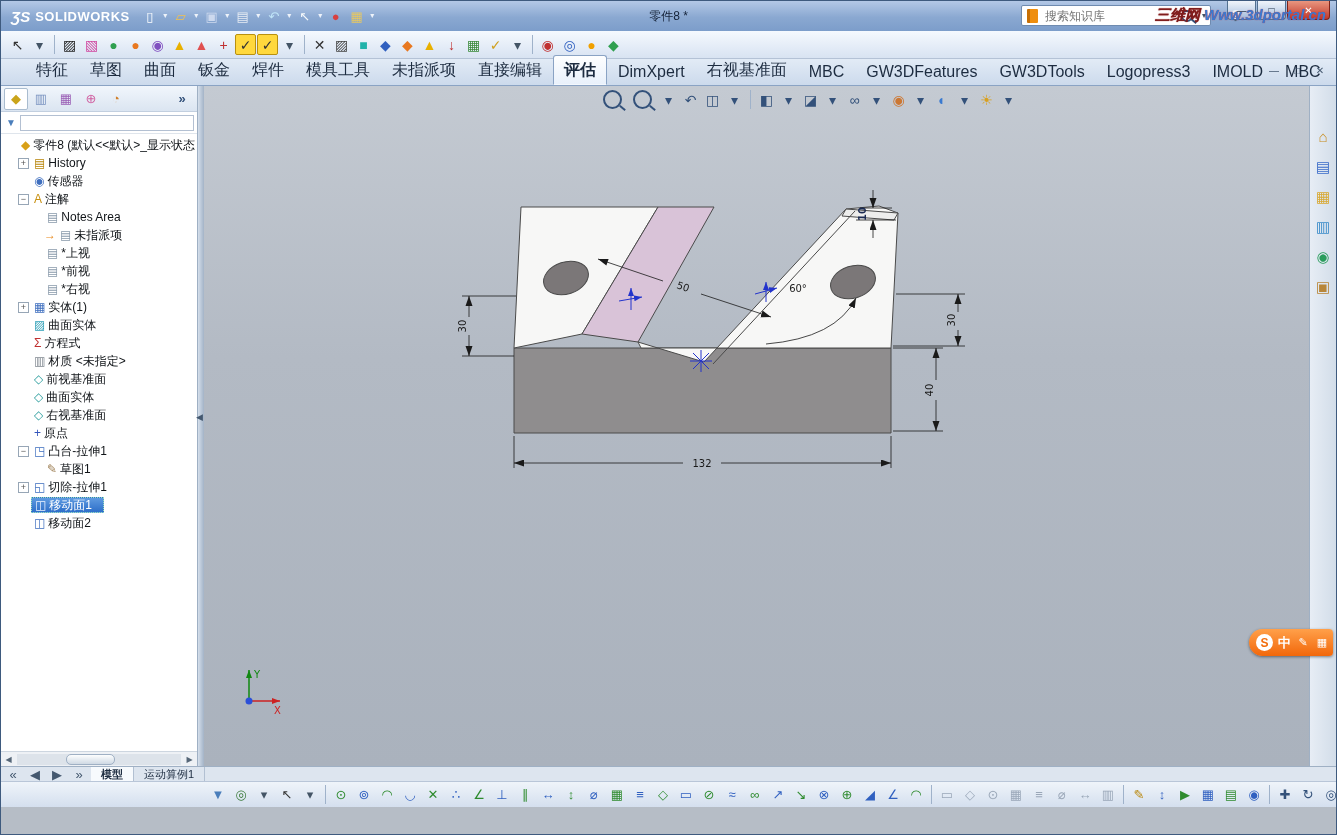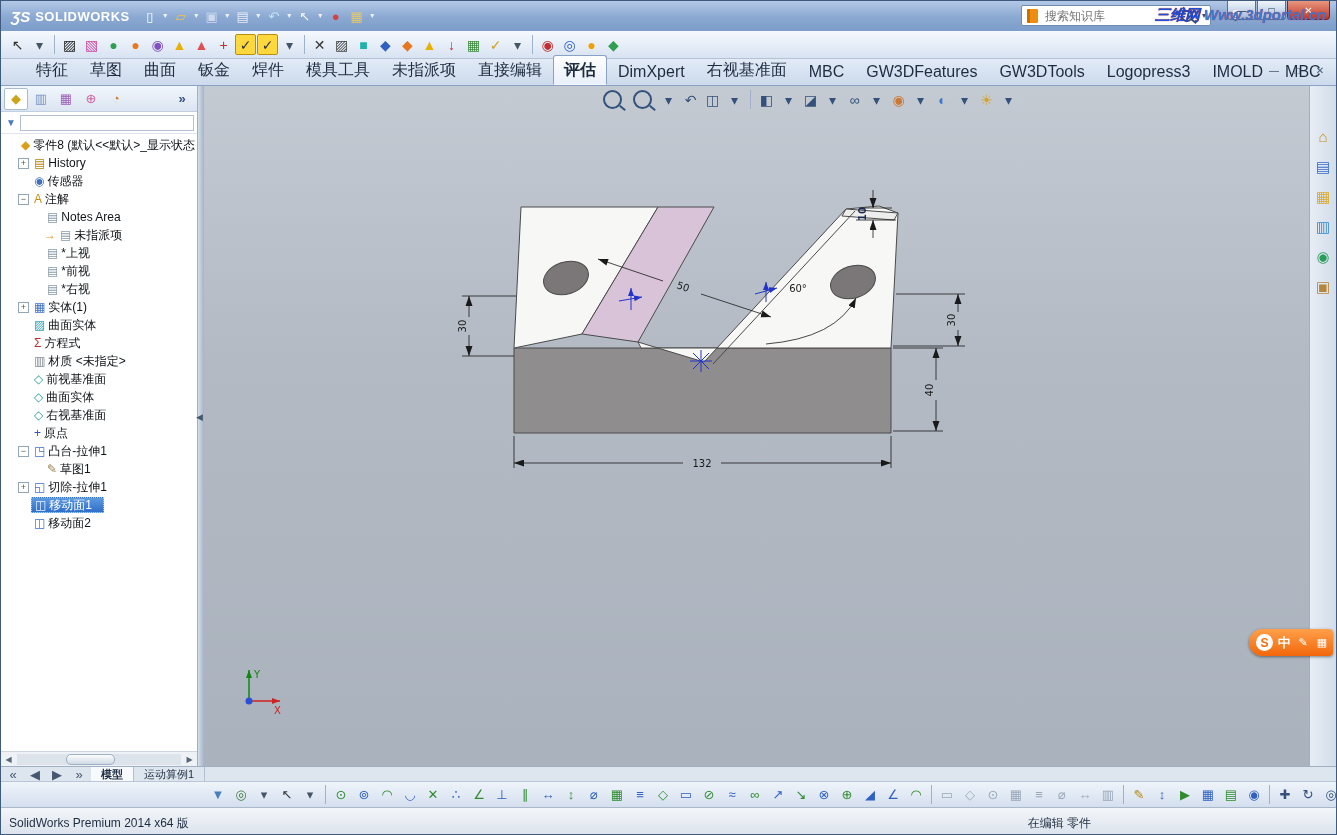--- a/index.html
+++ b/index.html
@@ -116,21 +116,21 @@
   .bottombar{position:absolute;left:0;top:780px;right:0;height:26px;
              background:linear-gradient(#eff4fa,#d4dfee);border-top:1px solid #b9c6d8;
              display:flex;align-items:center;padding-left:206px;gap:1px;overflow:hidden;}
   .bottombar .ticon{width:22px;height:20px;font-size:13px;}
 
   .statusbar{position:absolute;left:0;top:806px;right:0;height:29px;
              background:linear-gradient(#f3f6fa,#dbe2ec);border-top:1px solid #aab8ca;font-size:12px;color:#1d2c40;}
   .status-left{position:absolute;left:8px;top:7px;}
   .status-edit{position:absolute;right:245px;top:7px;}
   .watermark{position:absolute;right:10px;top:5px;font-size:15px;font-weight:bold;font-style:italic;z-index:31;}
-  .wm1{color:#1d4ed8;text-shadow:0 0 1px #8a0000;}
+  .wm1{color:#7f1d1d;text-shadow:0 0 1px #8a0000;}
   .wm2{color:#3a7ad0;text-shadow:0 0 1px #c23;}
 </style>
 </head>
 <body>
 
 <div class="window">
 
   <div class="titlebar">
     <div class="brand">
       <span class="brand-mark">ƷS</span>
@@ -146,20 +146,21 @@
         <span class="ticon " style="color: rgb(230, 235, 243);">▤</span>
         <span class="ticon dd" style="color: rgb(238, 243, 250);">▾</span>
         <span class="ticon " style="color: rgb(191, 227, 247);">↶</span>
         <span class="ticon dd" style="color: rgb(238, 243, 250);">▾</span>
         <span class="ticon " style="color: rgb(247, 250, 252);">↖</span>
         <span class="ticon dd" style="color: rgb(238, 243, 250);">▾</span>
         <span class="ticon " style="color: rgb(216, 64, 64);">●</span>
         <span class="ticon " style="color: rgb(232, 200, 96);">▦</span>
         <span class="ticon dd" style="color: rgb(238, 243, 250);">▾</span>
       </div>
+    <div class="win-title">零件8 *</div>
     <div class="search">
       <span class="book-icon"></span>
       <input placeholder="搜索知识库" style="">
       <span class="mag"></span>
       <span class="ddbtn">▾</span>
     </div>
     <span class="help">?</span>
     <div class="winbtns">
       <div class="winbtn">—</div>
       <div class="winbtn">□</div>
@@ -604,21 +605,17 @@
       <span class="ticon " style="color: rgb(46, 139, 46);">▶</span>
       <span class="ticon " style="color: rgb(48, 96, 192);">▦</span>
       <span class="ticon " style="color: rgb(46, 139, 46);">▤</span>
       <span class="ticon " style="color: rgb(48, 96, 192);">◉</span>
       <span class="sep"></span>
       <span class="ticon " style="color: rgb(51, 81, 122);">✚</span>
       <span class="ticon " style="color: rgb(51, 81, 122);">↻</span>
       <span class="ticon " style="color: rgb(51, 81, 122);">◎</span>
     </div>
 
-  <div class="statusbar">
-    <span class="status-left">SolidWorks Premium 2014 x64 版</span>
-    <span class="status-edit">在编辑 零件</span>
-  </div>
   <div class="watermark">
     <span class="wm1">三维网 </span><span class="wm2">Www.3dportal.cn</span>
   </div>
 
 </div>
 
 </body></html>

